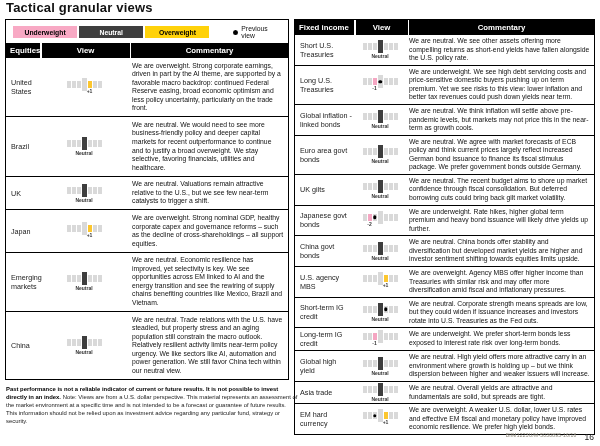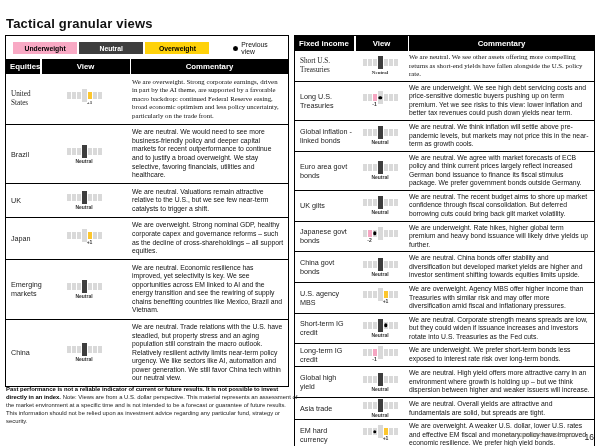--- a/index.html
+++ b/index.html
@@ -1,20 +1,20 @@
 <!DOCTYPE html>
 <html><head>
 <meta charset="utf-8">
 <style>
   * { box-sizing: border-box; margin: 0; padding: 0; }
   html,body { width:600px; height:446px; overflow:hidden; background:#fff;
     font-family:"Liberation Sans", sans-serif; color:#111; }
   .page { position:relative; width:600px; height:446px; }
 
-  .hd { padding:16px 6px 2px 6px; }
+  .hd { padding:0 6px 2px 6px; }
   .title { font-size:13px; font-weight:bold; letter-spacing:.2px; }
   .subtitle { font-size:7.6px; color:#222; margin-top:2px; }
 
   .content { display:flex; align-items:flex-start; gap:5px; padding:2px 5px 0 5px; }
   .panel { border:1px solid #000; background:#fff; }
   .panel.left { width:284px; }
   .panel.right { width:301px; }
 
   
   .legend { display:flex; align-items:center; padding:5px 6px 4px 7px; }
@@ -31,21 +31,21 @@
   .thead .hcell { background:#000; color:#fff; font-weight:bold; font-size:7.8px;
      display:flex; align-items:center; margin-right:1.5px; padding:3px 4px; }
   .thead .hcell:last-child { margin-right:0; }
   .hc-center { justify-content:center; }
 
   
   .L .c1 { width:34px; } .L .c2 { width:88px; } .L .c3 { flex:1; }
   .R .c1 { width:59px; } .R .c2 { width:52px; } .R .c3 { flex:1; }
 
   .row { display:flex; border-top:1.5px solid #000; }
-  .row:first-child { border-top:none;font-family:Liberation Serif, serif; }
+  .row:first-child { border-top:none; }
   .cell { display:flex; }
   .asset { font-size:7.2px; color:#222; align-items:center; padding:2px 2px 2px 5px; line-height:1.25; }
   .viewcell { align-items:center; justify-content:center; }
   .commentary { font-size:6.8px; line-height:1.26; color:#111; display:block; padding:3px 4px 3px 3px; }
   .L .commentary { padding:3.5px 4px 3.5px 4px; }
   .R .commentary { padding:2px 4px 2px 3px; }
 
   
   .indicator { white-space:nowrap; line-height:0; padding-bottom:6px; }
   .sq { display:inline-block; width:4px; height:7px; background:#d9d9d9;

